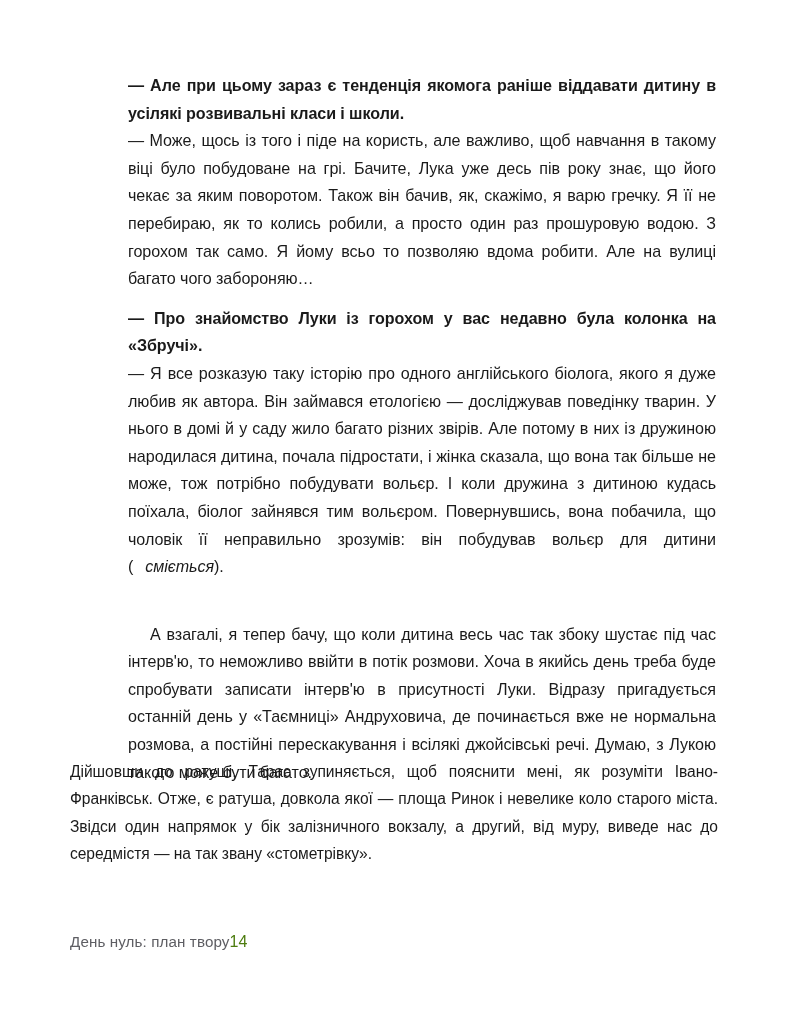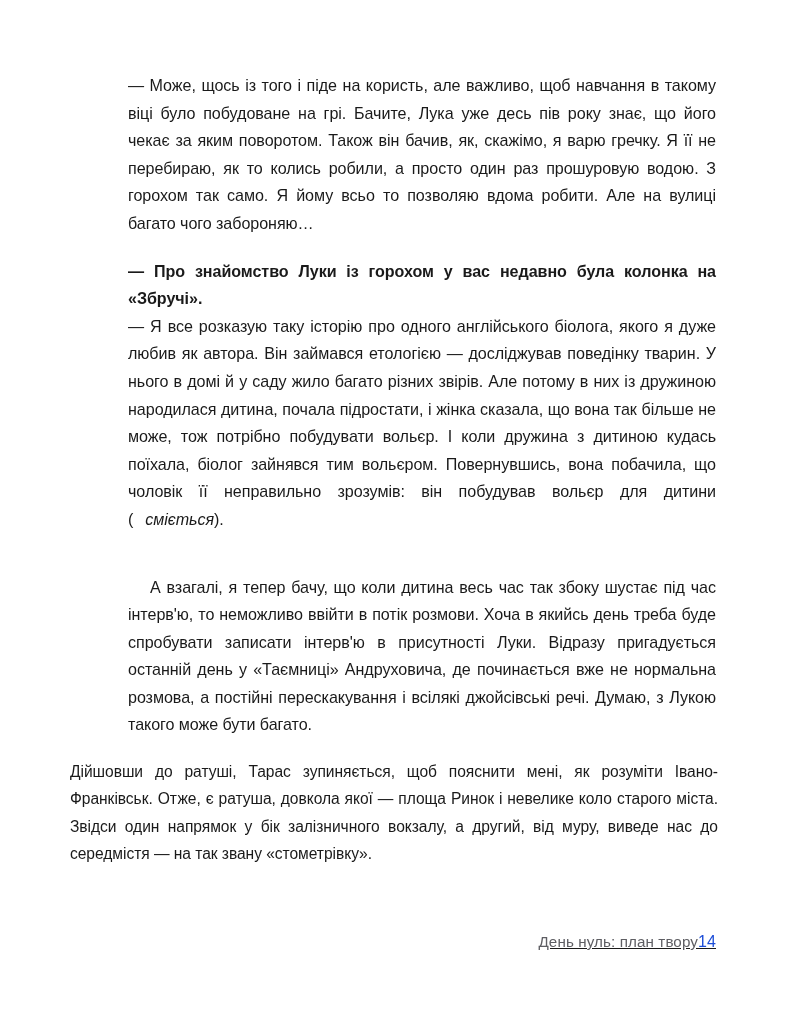--- a/index.html
+++ b/index.html
@@ -43,21 +43,21 @@
     word-spacing: -0.1px;
   }
   .para.bold {
     font-weight: 700;
   }
   .para.indent {
     text-indent: 22px;
     margin-top: 40px;
   }
   .para.gap-before {
-    margin-top: 20px;
+    margin-top: 12px;
   }
   .para em {
     font-style: italic;
     padding-left: 12px;
   }
 
   
   .narrative-block {
     position: absolute;
     left: 70px;
@@ -77,42 +77,42 @@
   }
 
   
   .footer {
     position: absolute;
     left: 70px;
     right: 70px;
     top: 932px;
     display: flex;
     align-items: baseline;
-    justify-content: flex-end;
-    text-decoration: underline;
+    justify-content: flex-start;
   }
   .footer-title,
   .footer-pageno {
     font-size: 15.2px;
     line-height: 20px;
     color: #5e5e63;
     letter-spacing: 0.1px;
   }
   .footer-pageno {
     font-size: 16px;
-    color: #1d4ed8;
+    color: #4d7c0f;
   }
 </style>
 </head>
 <body>
 
 <div class="page">
 
   <div class="interview-block">
 
+    <p class="para bold">— Але при цьому зараз є тенденція якомога раніше віддавати дитину в усілякі розвивальні класи і школи.</p>
 
     <p class="para">— Може, щось із того і піде на користь, але важливо, щоб навчання в такому віці було побудоване на грі. Бачите, Лука уже десь пів року знає, що його чекає за яким поворотом. Також він бачив, як, скажімо, я варю гречку. Я її не перебираю, як то колись робили, а просто один раз прошуровую водою. З горохом так само. Я йому всьо то позволяю вдома робити. Але на вулиці багато чого забороняю…</p>
 
     <p class="para bold gap-before">— Про знайомство Луки із горохом у вас недавно була колонка на «Збручі».</p>
 
     <p class="para"><span>— Я все розказую таку історію про одного англійського біолога, якого я дуже любив як автора. Він займався етологією — досліджував поведінку тварин. У нього в домі й у саду жило багато різних звірів. Але потому в них із дружиною народилася дитина, почала підростати, і жінка сказала, що вона так більше не може, тож потрібно побудувати вольєр. І коли дружина з дитиною кудась поїхала, біолог зайнявся тим вольєром. Повернувшись, вона побачила, що чоловік її неправильно зрозумів: він побудував вольєр для дитини (</span><em>сміється</em><span>).</span></p>
 
     <p class="para indent">А взагалі, я тепер бачу, що коли дитина весь час так збоку шустає під час інтерв'ю, то неможливо ввійти в потік розмови. Хоча в якийсь день треба буде спробувати записати інтерв'ю в присутності Луки. Відразу пригадується останній день у «Таємниці» Андруховича, де починається вже не нормальна розмова, а постійні перескакування і всілякі джойсівські речі. Думаю, з Лукою такого може бути багато.</p>
 
   </div>

